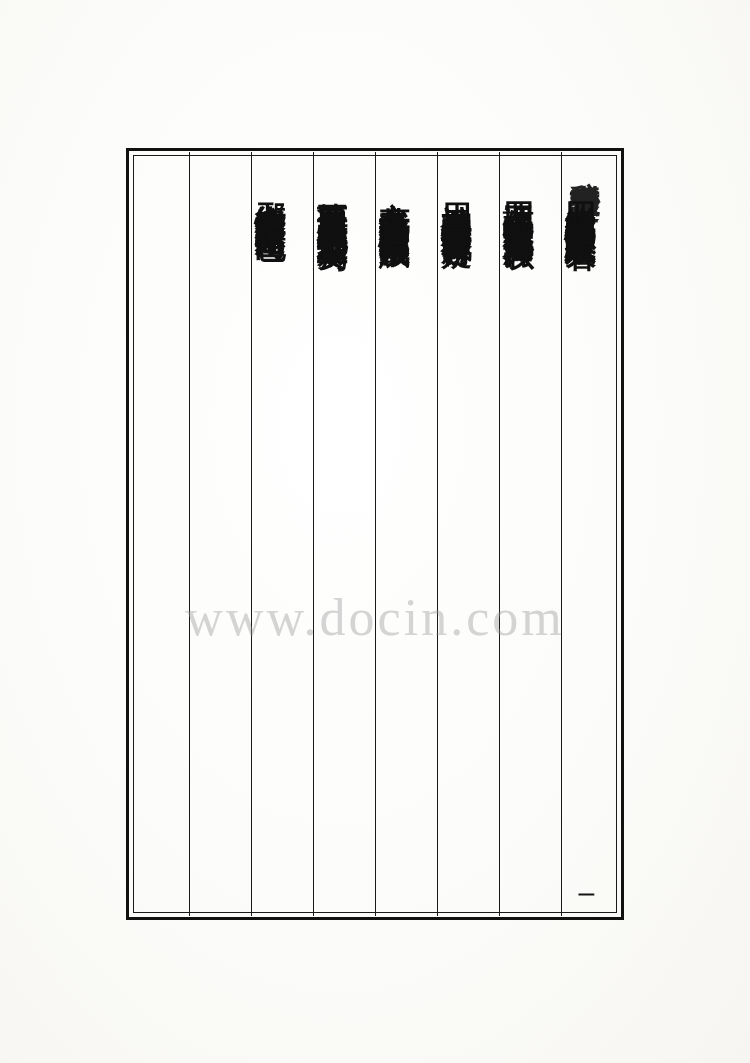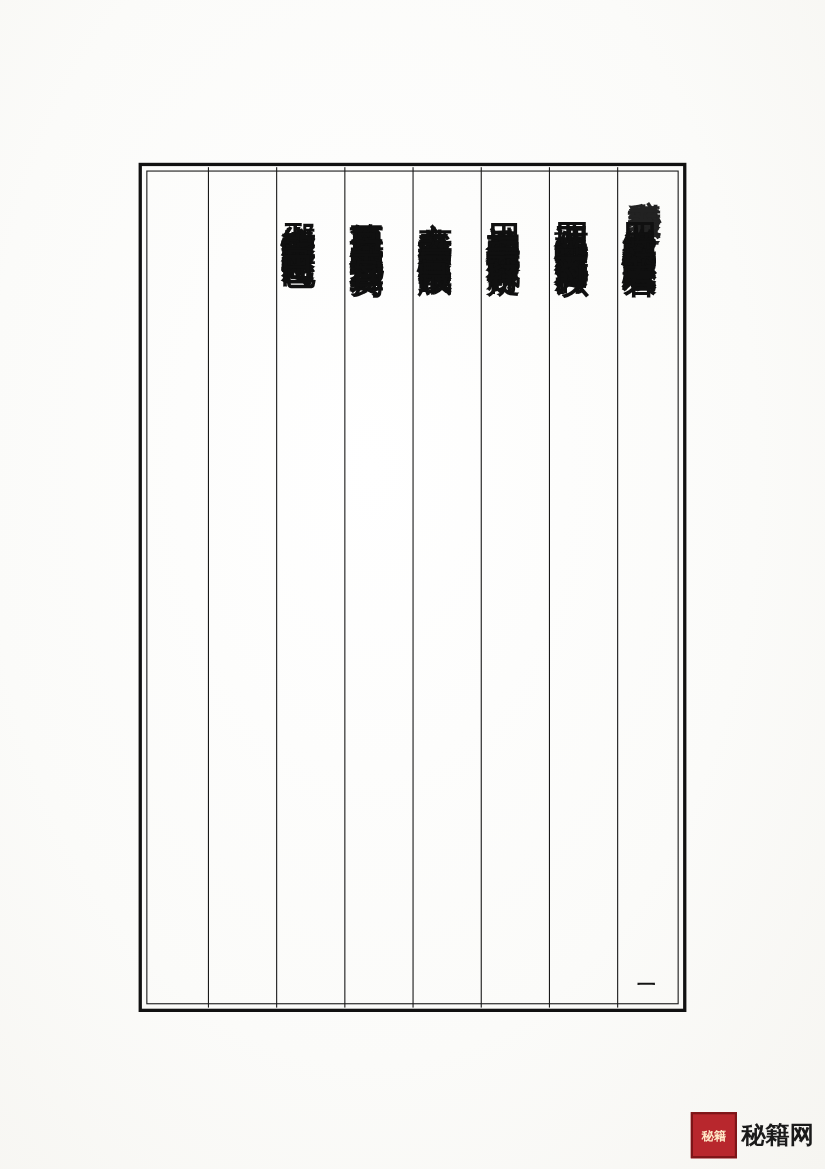--- a/index.html
+++ b/index.html
@@ -175,18 +175,15 @@
   <div class="col-rule" style="left:251px;"></div>
   <div class="col-rule" style="left:189px;"></div>
 
   <div class="vcol body-col" style="right:154px;">四占繼看游都督都以審敵情之緩急成敗大看</div>
   <div class="vcol body-col" style="right:216px;">四課三傳中神將吉凶以爲戰守之備而神將以</div>
   <div class="vcol body-col" style="right:278px;">用神爲主參酌五行旺相休囚卽百戰百勝何疑</div>
   <div class="vcol body-col" style="right:340px;">之有哉六壬書辭多附會頗厭繁冗惟軍帳賦最</div>
   <div class="vcol body-col" style="right:402px;">簡要而法具存人所易曉其他則涉于幻妄且爲</div>
   <div class="vcol body-col" style="right:464px;">邪術懷稽者誇嚴自得斯亦不足尚也巳</div>
 
+  <div id="watermark">www.docin.com</div>
 
-  <div id="site-logo">
-    <div id="logo-seal">秘籍</div>
-    <div id="logo-text">秘籍网</div>
-  </div>
 </div>
 
 </body></html>

